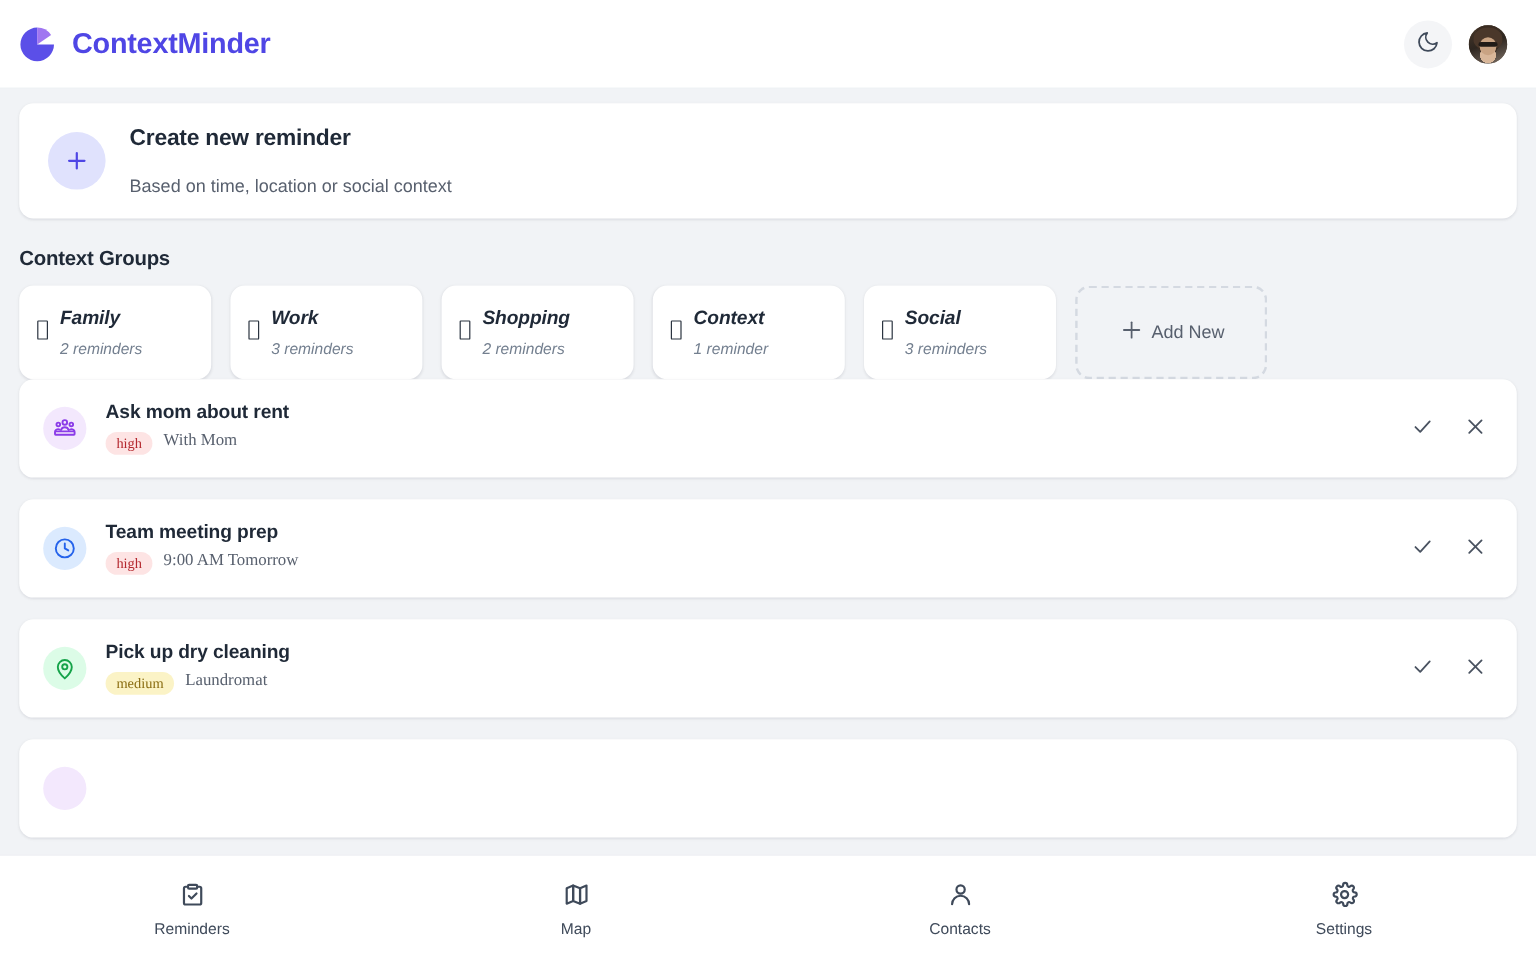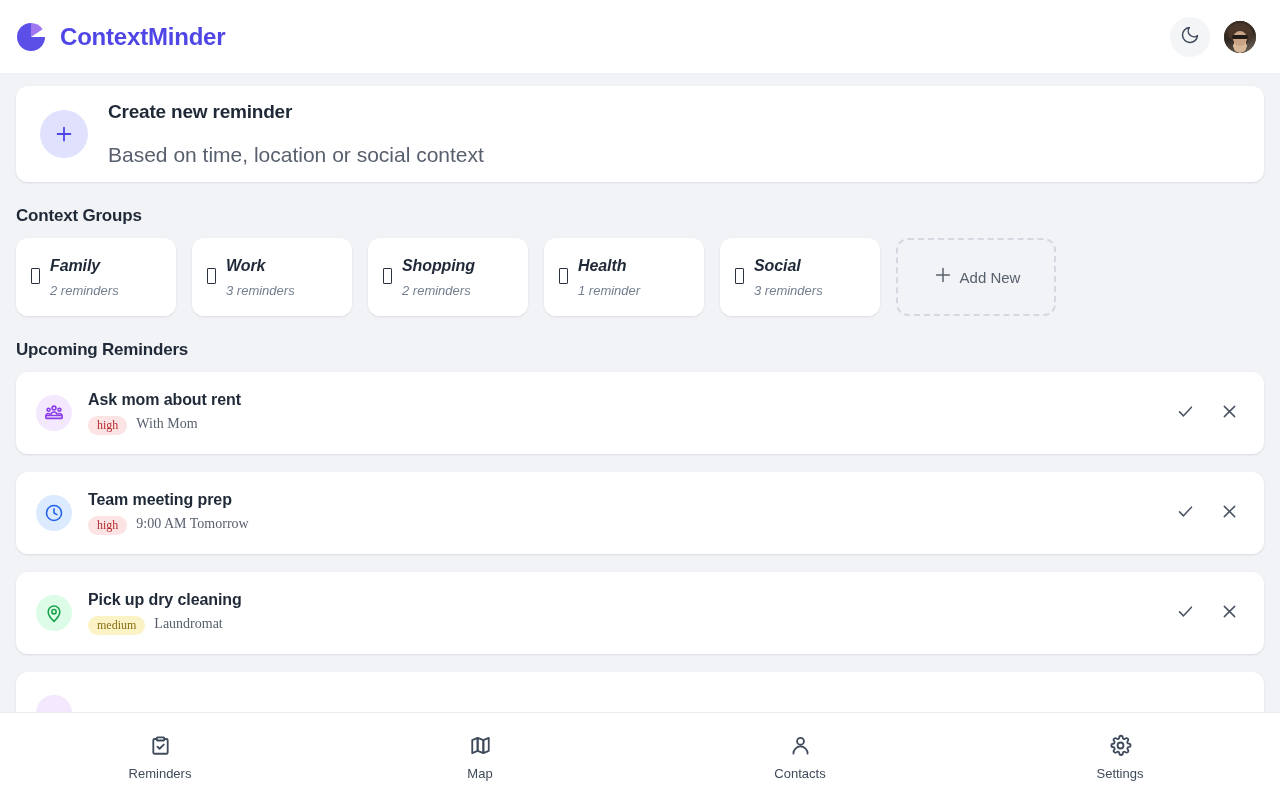--- a/index.html
+++ b/index.html
@@ -148,21 +148,21 @@
   .create-texts { display: flex; flex-direction: column; gap: 20px; }
 
   #create-title {
     font-size: 19px;
     font-weight: bold;
     color: #1f2937;
     letter-spacing: -0.2px;
   }
 
   #create-subtitle {
-    font-size: 21px;
+    font-size: 15px;
     color: #58606e;
   }
 
   
   .section-title {
     font-size: 17px;
     font-weight: bold;
     color: #1f2937;
     margin: 24px 0 12px 0;
     letter-spacing: -0.2px;
@@ -411,41 +411,40 @@
       <div class="group-card card">
         <span class="group-emoji"><span class="tofu"></span></span>
         <div class="group-texts">
           <span class="group-name">Shopping</span>
           <span class="group-count">2 reminders</span>
         </div>
       </div>
       <div class="group-card card">
         <span class="group-emoji"><span class="tofu"></span></span>
         <div class="group-texts">
-          <span class="group-name">Health</span>
+          <span class="group-name">Context</span>
           <span class="group-count">1 reminder</span>
         </div>
       </div>
       <div class="group-card card">
         <span class="group-emoji"><span class="tofu"></span></span>
         <div class="group-texts">
           <span class="group-name">Social</span>
           <span class="group-count">3 reminders</span>
         </div>
       </div>
       <div id="add-new-group">
         <span><svg width="22" height="22" viewBox="0 0 24 24" fill="none" stroke="#58606e" stroke-width="1.6" stroke-linecap="round">
             <line x1="12" y1="5" x2="12" y2="19"></line>
             <line x1="5" y1="12" x2="19" y2="12"></line>
           </svg></span>
         <span id="add-new-label">Add New</span>
       </div>
     </div>
 
-  <h2 class="section-title">Upcoming Reminders</h2>
 
   <div id="reminders-list">
       <div class="reminder-card card">
         <span class="reminder-icon-circle" style="background:#f3e8fd">
           <svg width="20" height="20" viewBox="0 0 24 24" fill="none" stroke="#8b3ce8" stroke-width="1.9" stroke-linecap="round" stroke-linejoin="round">
             <circle cx="12" cy="6" r="2.3"></circle>
             <circle cx="5.5" cy="8" r="1.8"></circle>
             <circle cx="18.5" cy="8" r="1.8"></circle>
             <path d="M8.2 13.6a4 4 0 0 1 7.6 0"></path>
             <path d="M2.4 14.6a3.3 3.3 0 0 1 4.4-1.5"></path>

